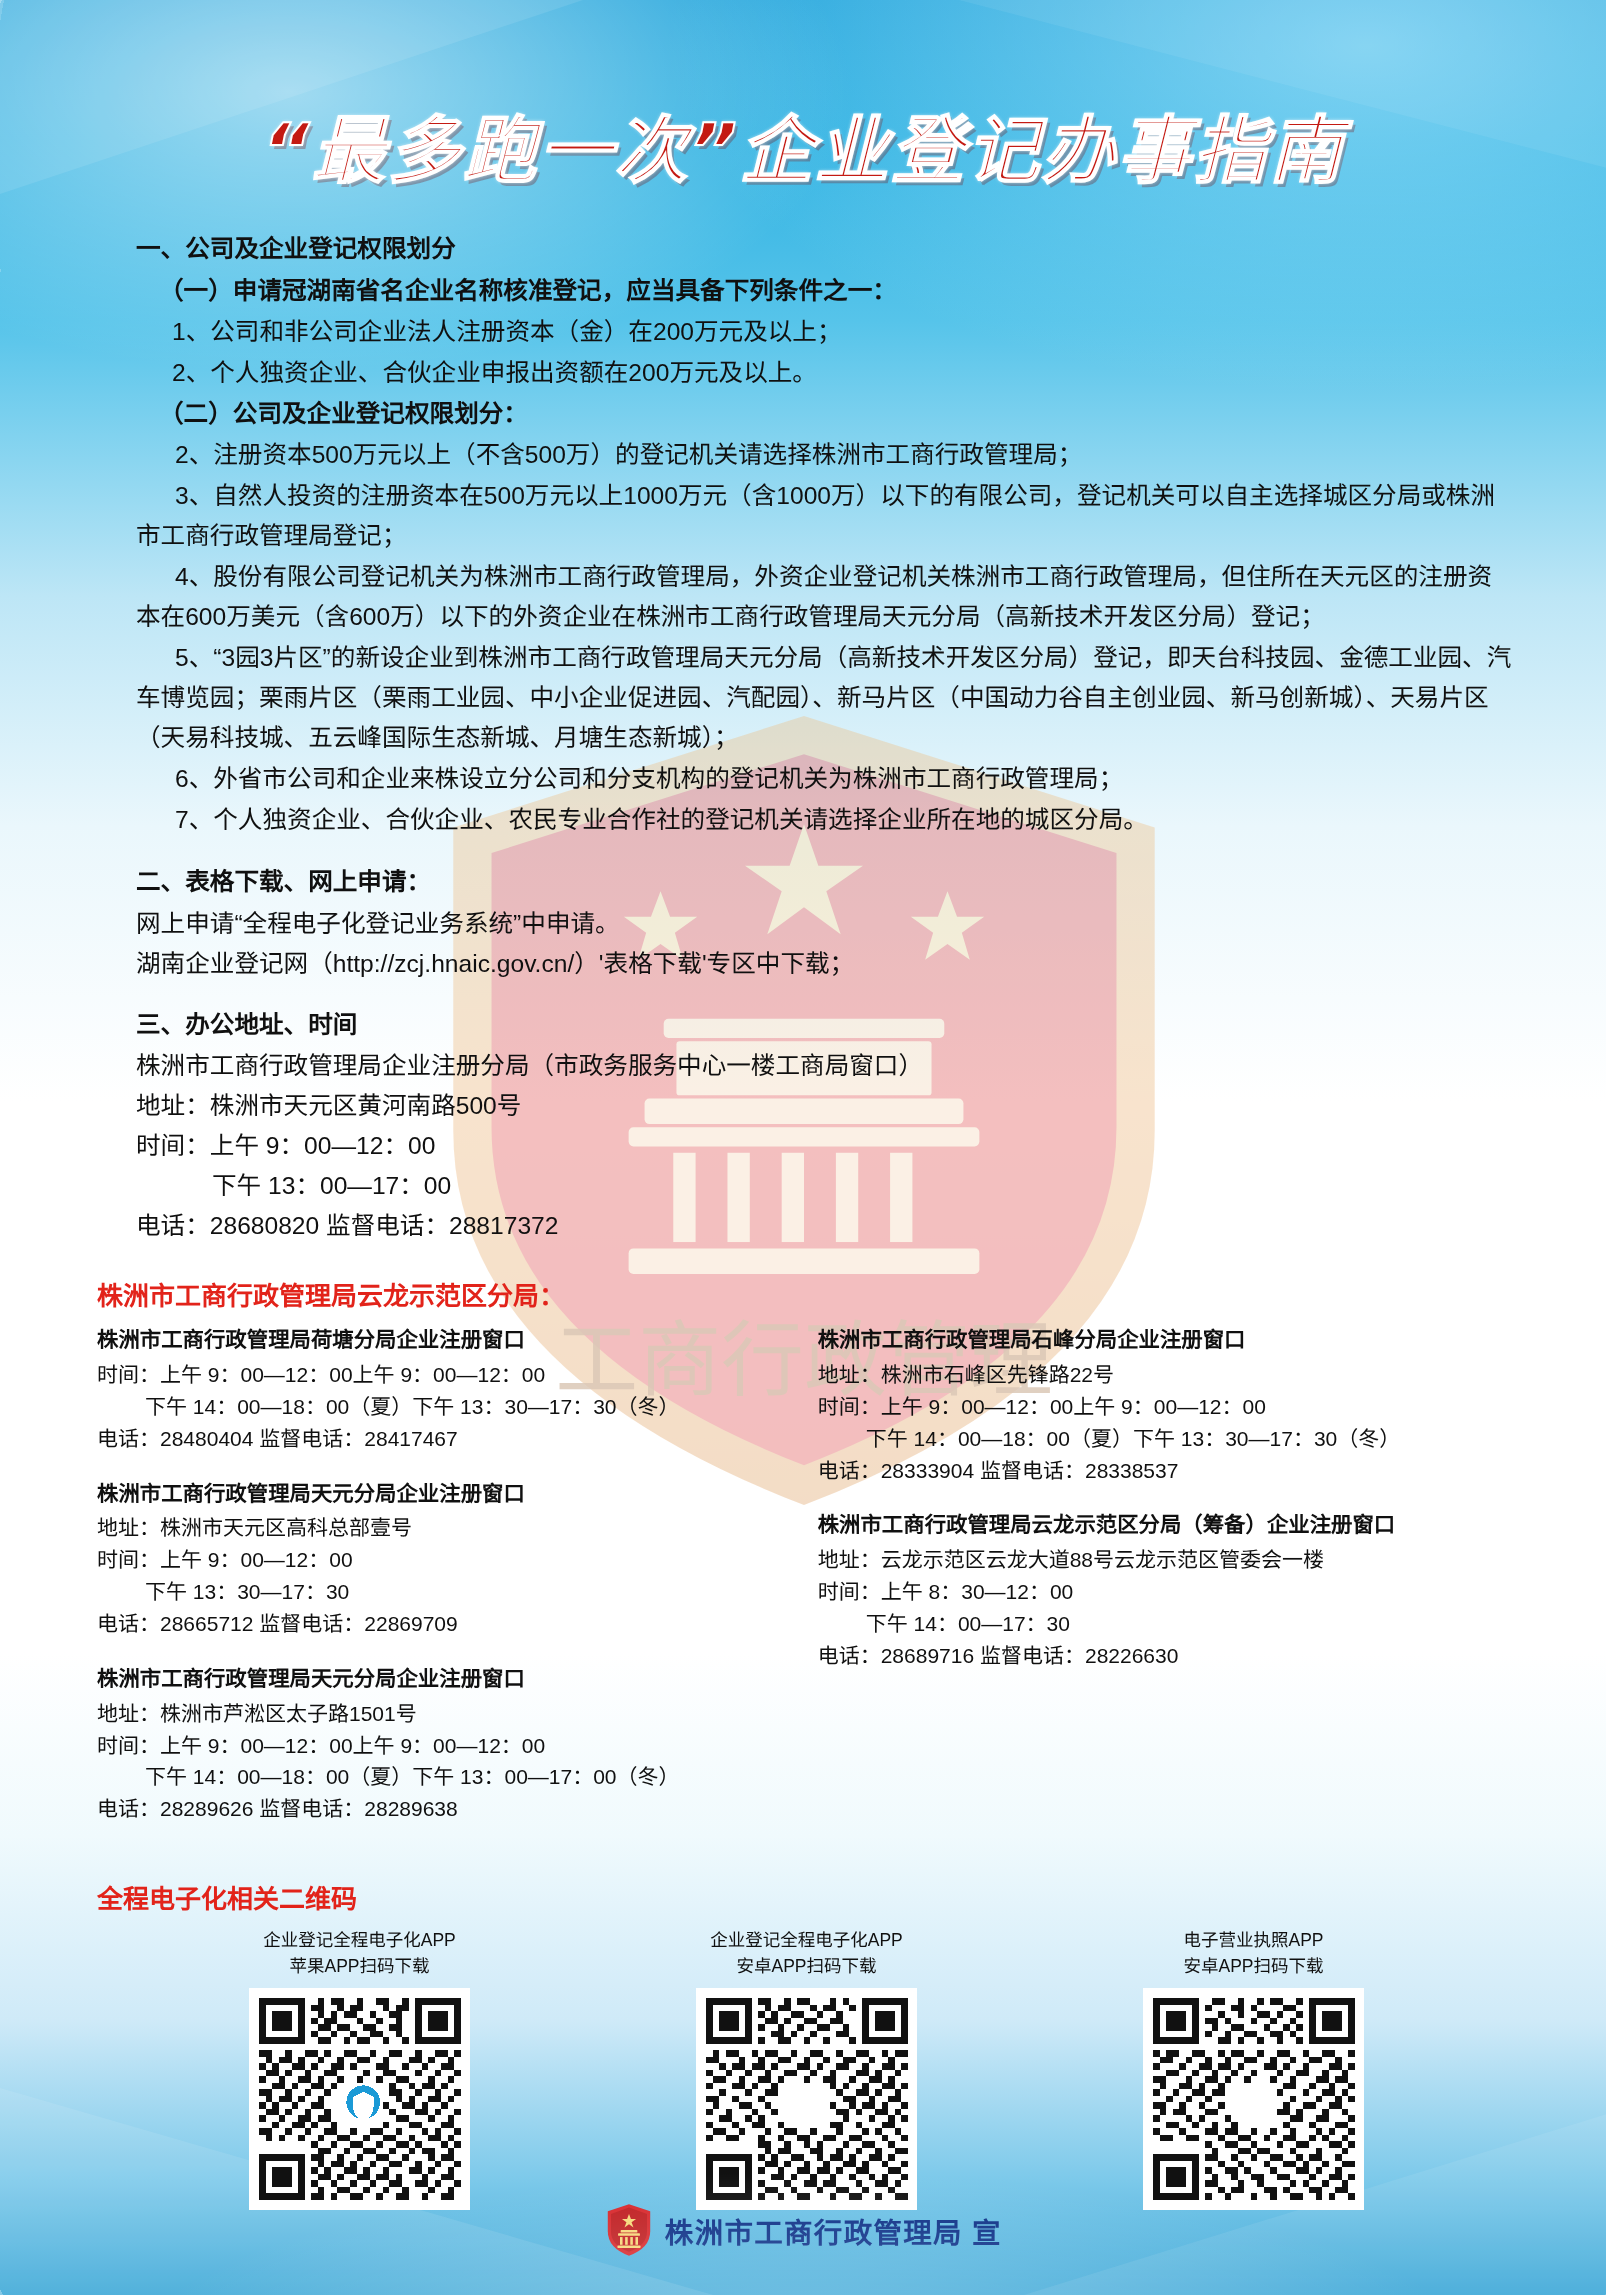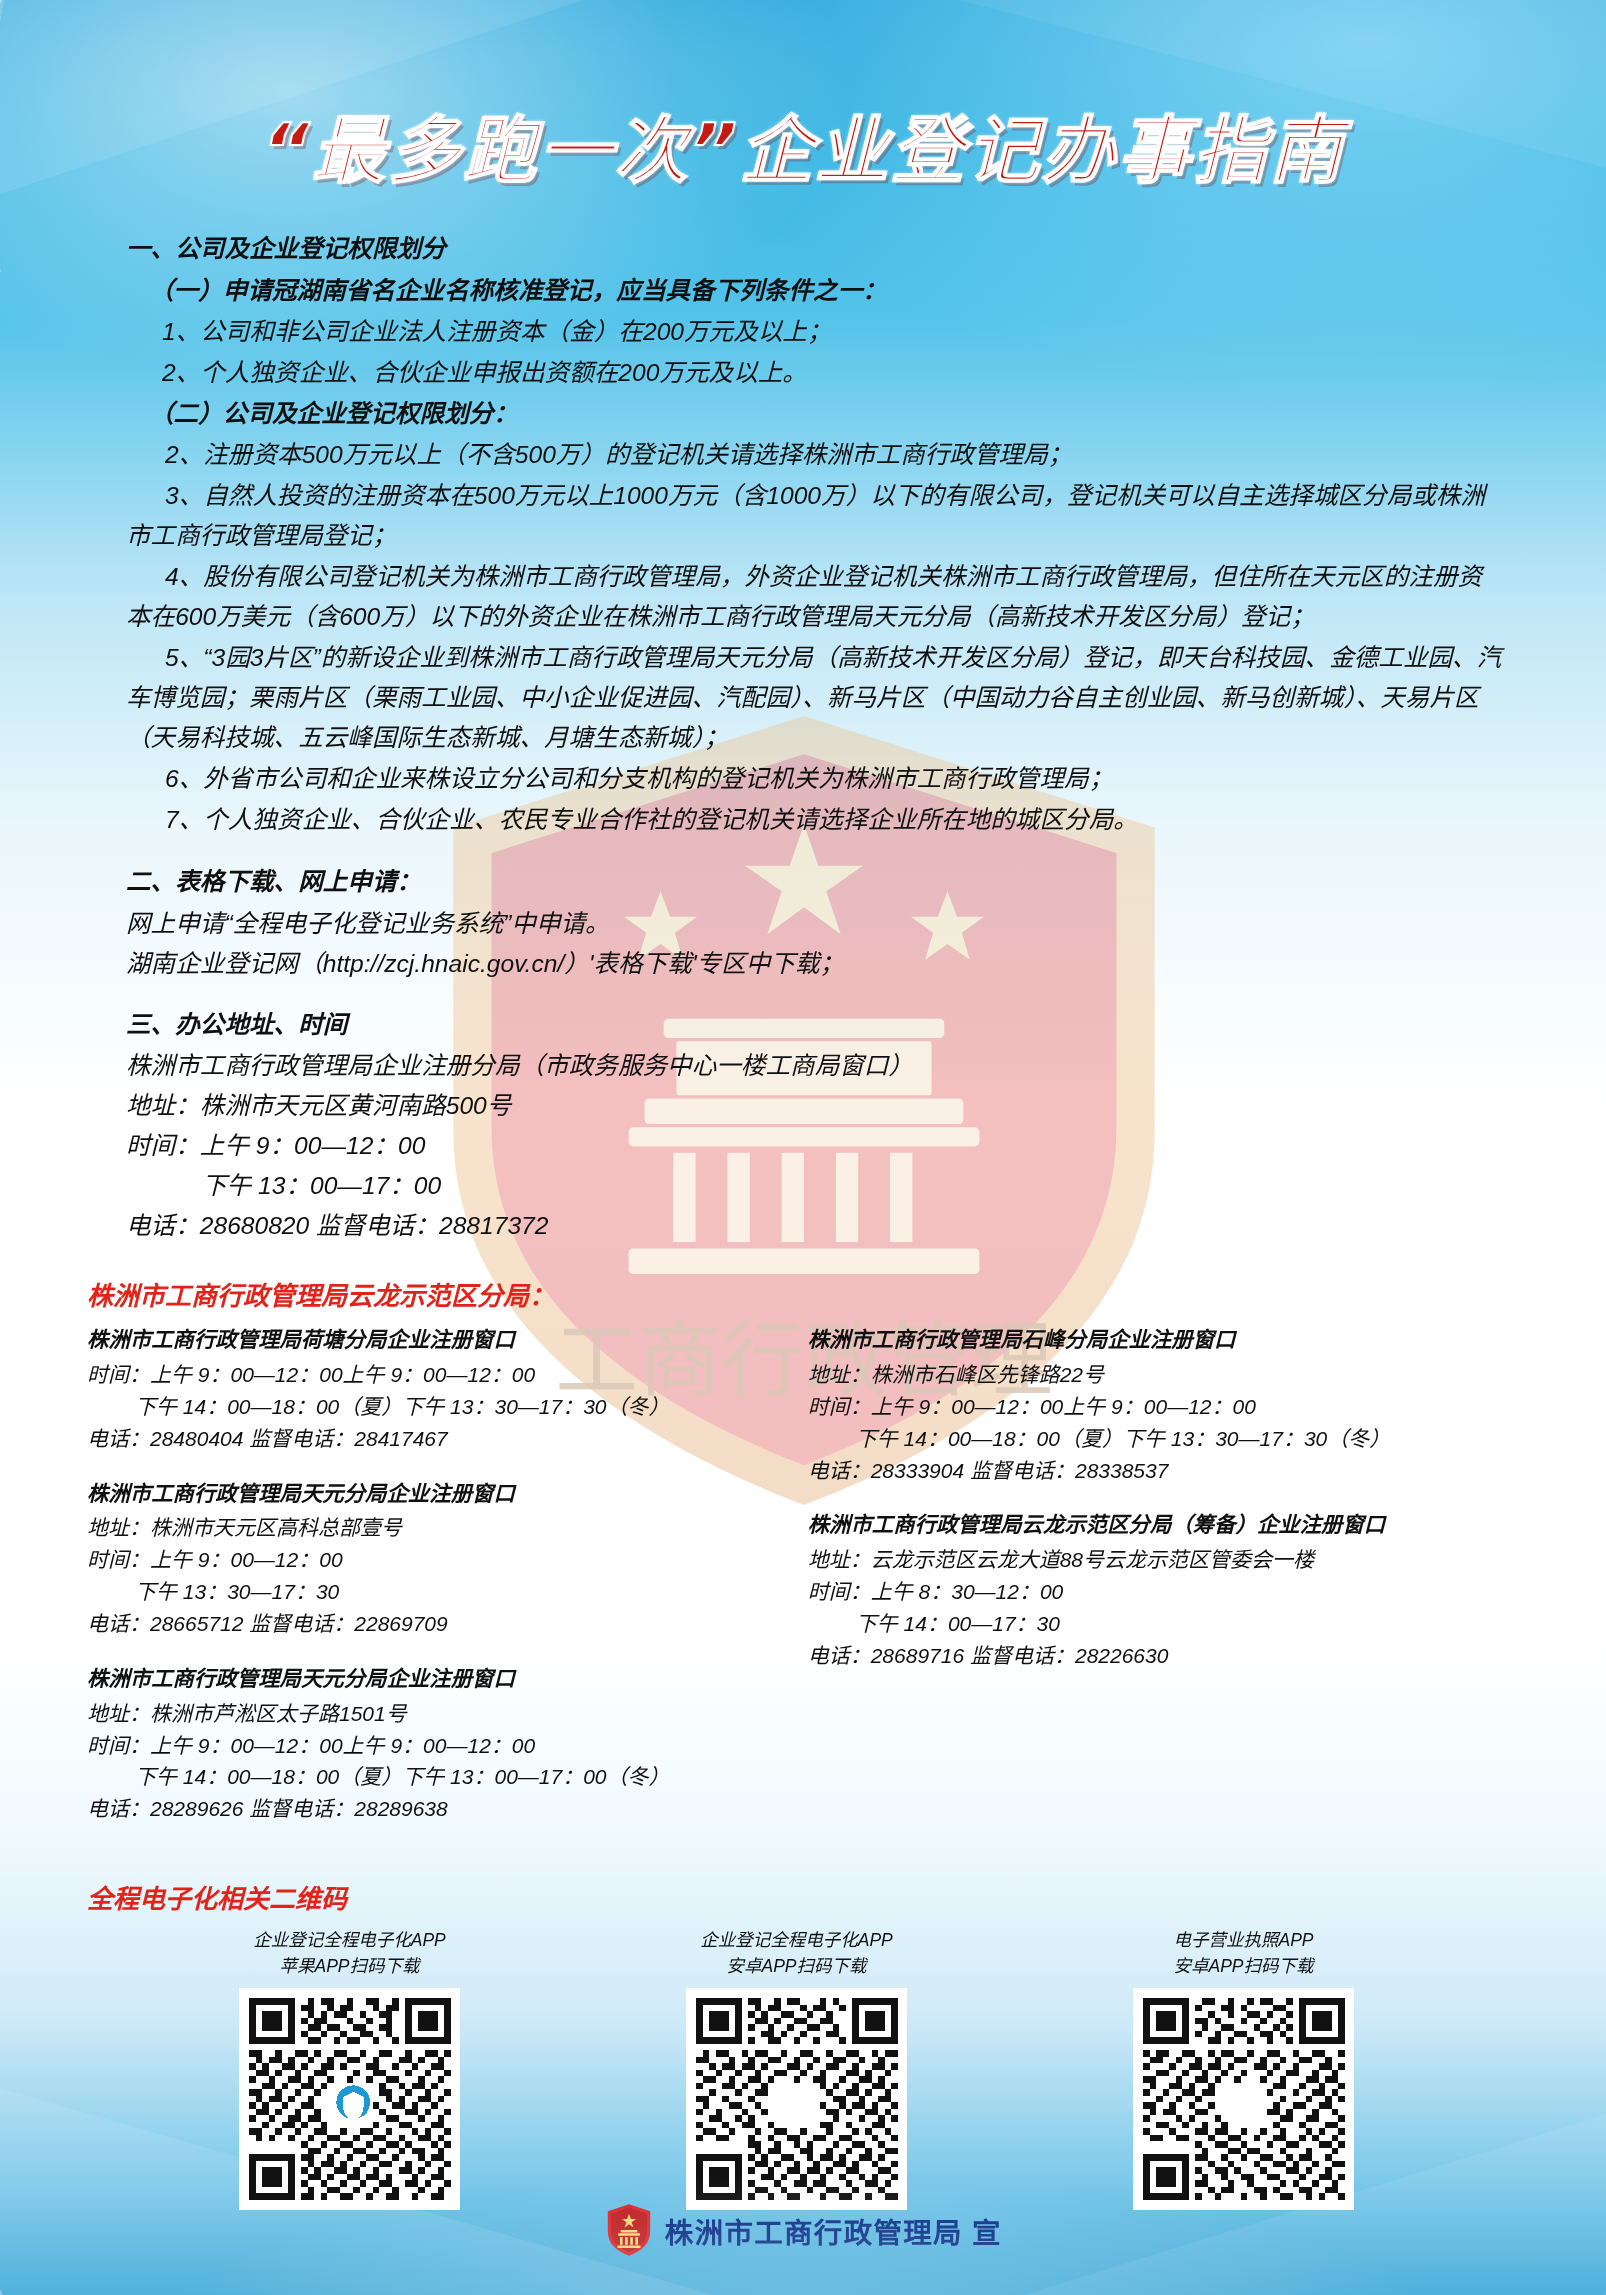--- a/index.html
+++ b/index.html
@@ -68,24 +68,23 @@
     -webkit-text-stroke:1.9px #ffffff;
     text-shadow:
       0 0 3.9px rgba(255,255,255,.95),
       3.2px 3.9px 0 rgba(120,0,0,.28);
     font-style: italic;
   }
 
   
   .content {
     position:absolute;
-    left:87px; top:230px;
+    left:97px; top:230px;
     width:1419px;
     color:#101010;
-    font-style:italic;
   }
   .sec-head {
     font-weight:bold;
     font-size:24.6px;
     line-height:1.55;
     margin:0 0 2.6px 39px;
   }
   .sub-head {
     font-weight:bold;
     font-size:24.6px;

